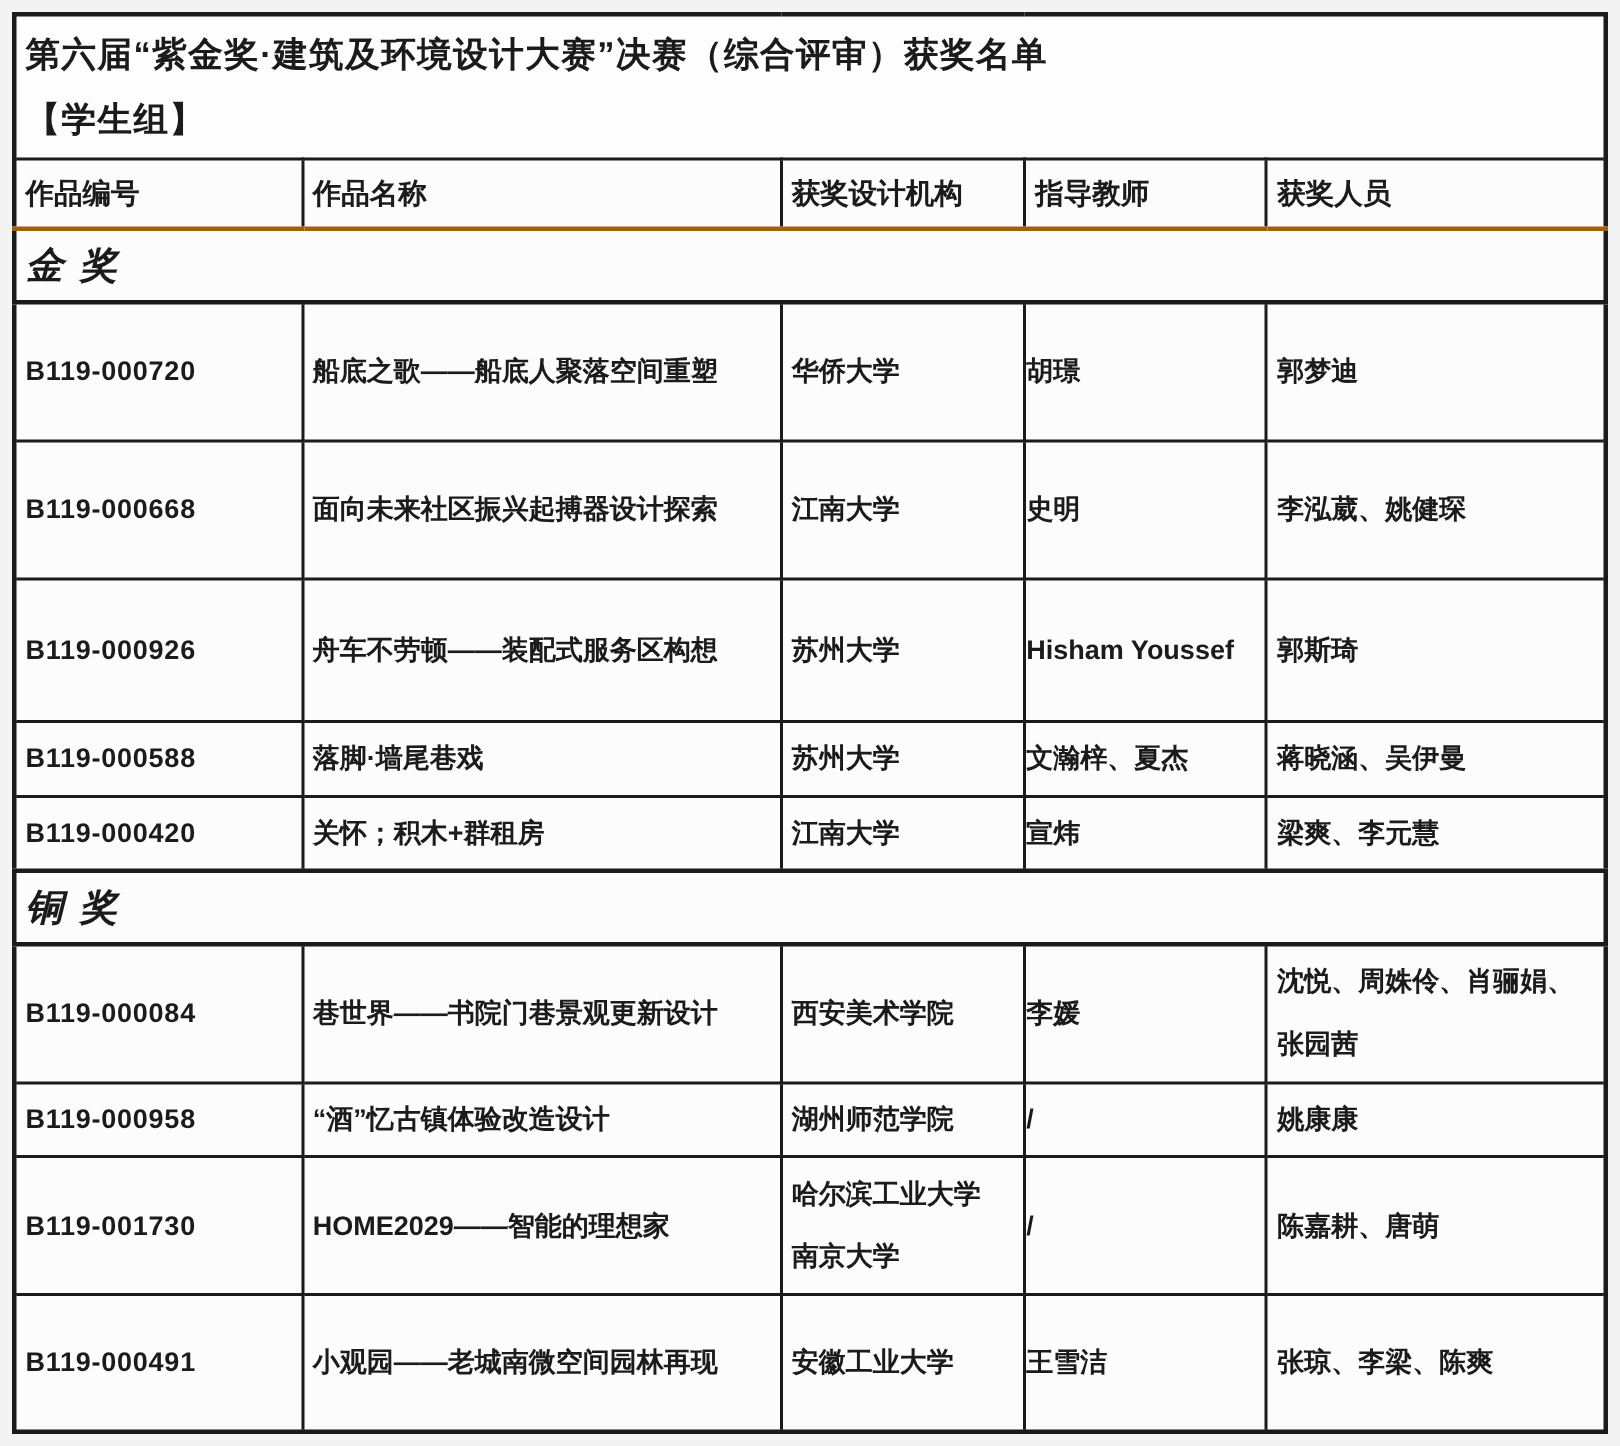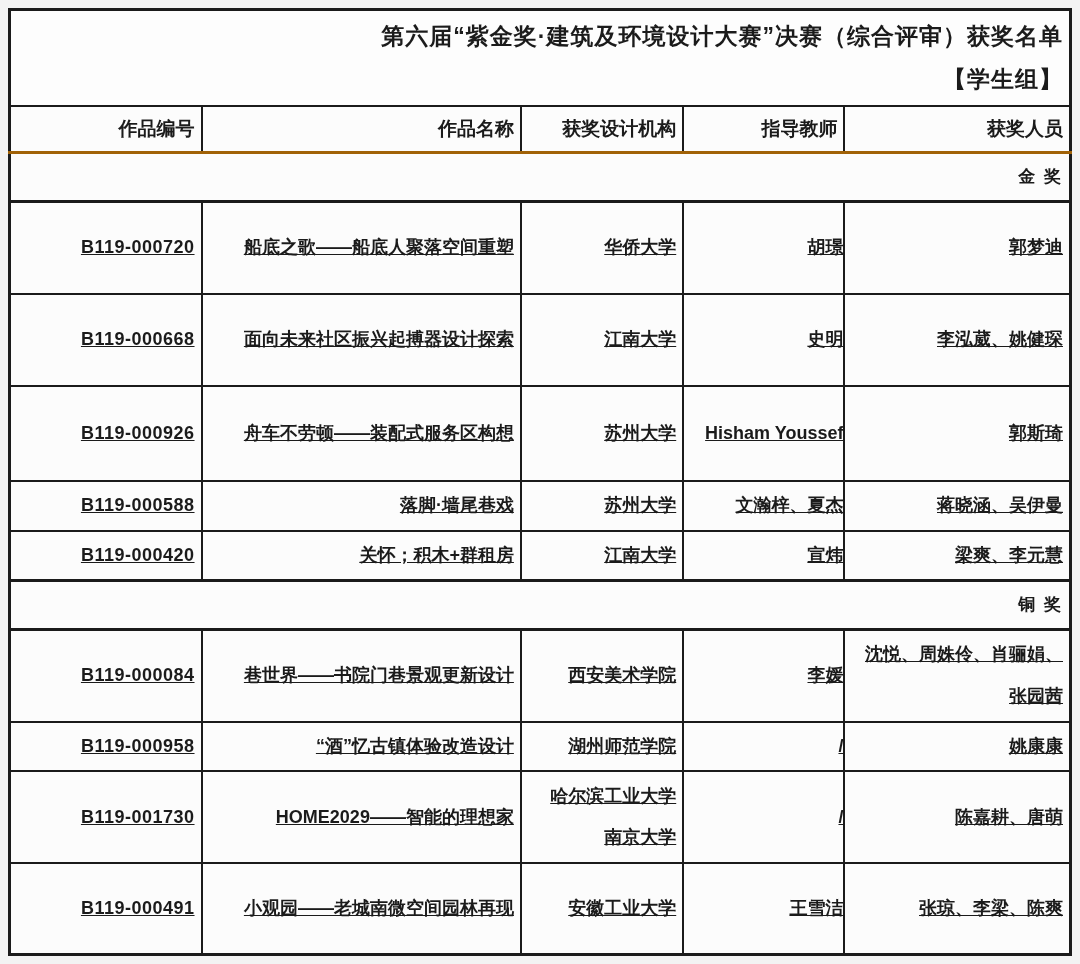--- a/index.html
+++ b/index.html
@@ -20,21 +20,21 @@
     width: 100%;
     height: 100%;
     border-collapse: collapse;
     table-layout: fixed;
     background: #fcfcfc;
     border: 3px solid #1b1b1b;
   }
   td, th {
     border: 2px solid #1b1b1b;
     color: #1b1b1b;
-    text-align: right;
+    text-align: left;
     vertical-align: middle;
     padding: 2px 6px;
     overflow: hidden;
     word-break: break-word;
   }
   tr.title-row td {
     height: 90px;
     font-size: 23px;
     font-weight: bold;
     line-height: 43px;
@@ -42,31 +42,31 @@
     background: #fdfdfd;
   }
   tr.header-row th {
     height: 40px;
     font-size: 19px;
     font-weight: bold;
     border-bottom: 3px solid #a16207;
   }
   tr.section-row td {
     height: 40px;
-    font-size: 17px;
+    font-size: 25px;
     font-weight: bold;
     letter-spacing: 2px;
     border-top: 3px solid #1b1b1b;
     border-bottom: 3px solid #1b1b1b;
+    font-style: italic;
   }
   tr.data-row td {
     font-size: 18px;
     font-weight: bold;
     line-height: 2.3;
-    text-decoration: underline;
   }
   td.cell-work-id {
     font-size: 19px;
     letter-spacing: 0.5px;
   }
   td.cell-teacher {
     padding: 2px 0;
   }
   .subtitle-line {
     display: block;

